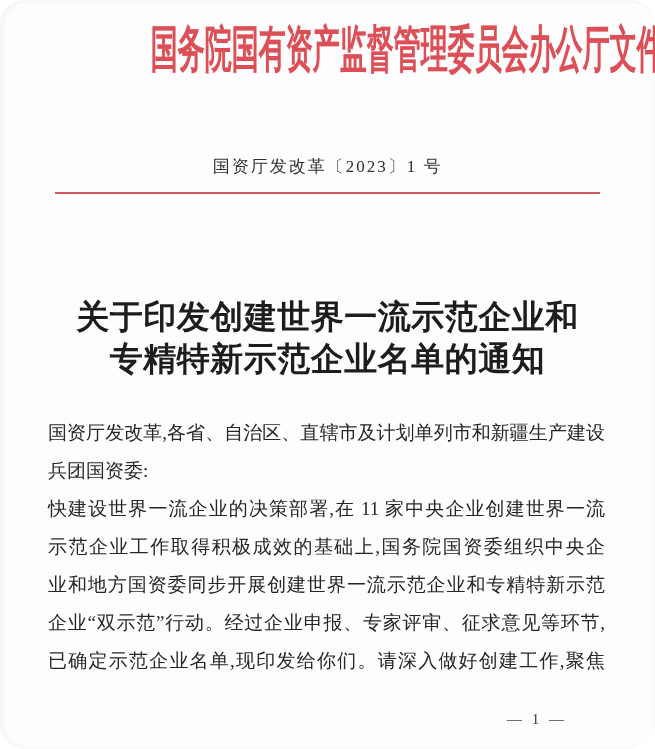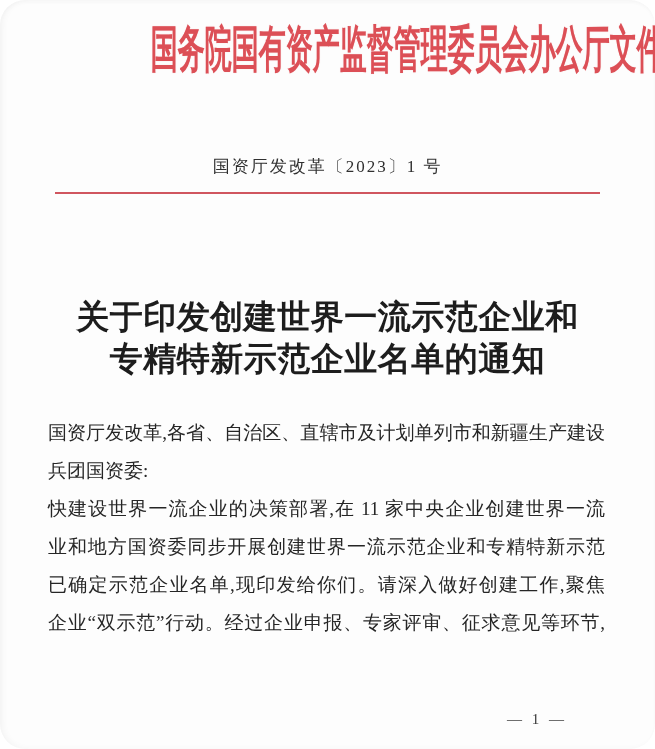--- a/index.html
+++ b/index.html
@@ -95,20 +95,21 @@
 
   <div class="doc-title">
     <div>关于印发创建世界一流示范企业和</div>
     <div>专精特新示范企业名单的通知</div>
   </div>
 
   <div class="body-text">
     <div class="line">国资厅发改革,各省、自治区、直辖市及计划单列市和新疆生产建设</div>
     <div class="line short">兵团国资委:</div>
     <div class="line">快建设世界一流企业的决策部署,在 11 家中央企业创建世界一流</div>
+    <div class="line">示范企业工作取得积极成效的基础上,国务院国资委组织中央企</div>
     <div class="line">业和地方国资委同步开展创建世界一流示范企业和专精特新示范</div>
+    <div class="line">企业“双示范”行动。经过企业申报、专家评审、征求意见等环节,</div>
     <div class="line">已确定示范企业名单,现印发给你们。请深入做好创建工作,聚焦</div>
-    <div class="line">企业“双示范”行动。经过企业申报、专家评审、征求意见等环节,</div>
   </div>
 
   <div class="page-number">— 1 —</div>
 
 </div>
 
 </body></html>

